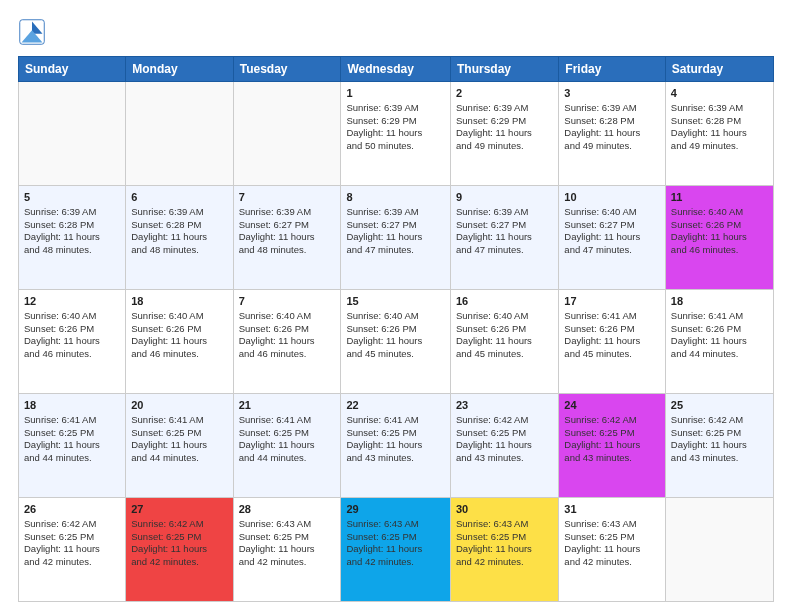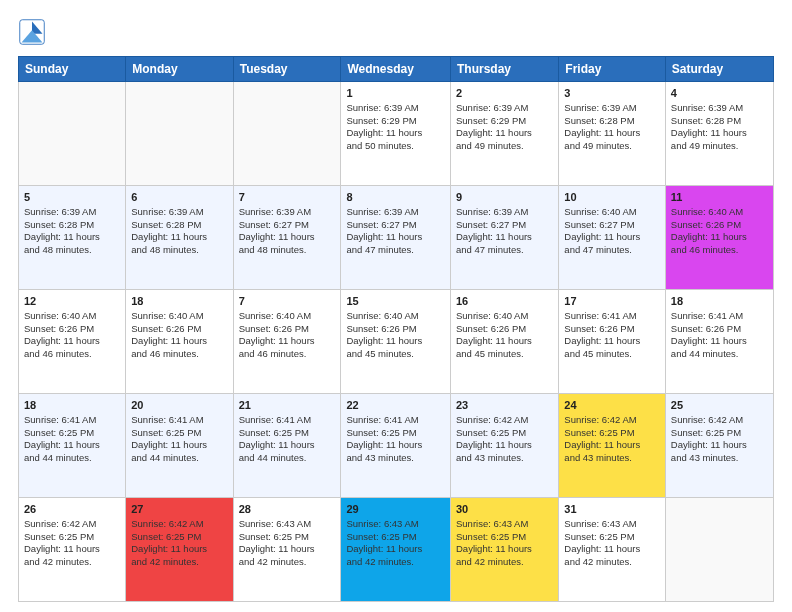--- a/index.html
+++ b/index.html
@@ -299,21 +299,21 @@
 Daylight: 11 hours
 and 43 minutes.</div>
           </td>
           <td style="background: rgb(240, 245, 255);">
             <span class="day-num">23</span>
             <div class="day-info" style="white-space: pre-line;">Sunrise: 6:42 AM
 Sunset: 6:25 PM
 Daylight: 11 hours
 and 43 minutes.</div>
           </td>
-          <td style="background: #fde047; margin-top: 7px;">
+          <td style="background: #d946ef; margin-top: 7px;">
             <span class="day-num">24</span>
             <div class="day-info" style="white-space: pre-line;">Sunrise: 6:42 AM
 Sunset: 6:25 PM
 Daylight: 11 hours
 and 43 minutes.</div>
           </td>
           <td style="background: rgb(240, 245, 255);">
             <span class="day-num">25</span>
             <div class="day-info" style="white-space: pre-line;">Sunrise: 6:42 AM
 Sunset: 6:25 PM

